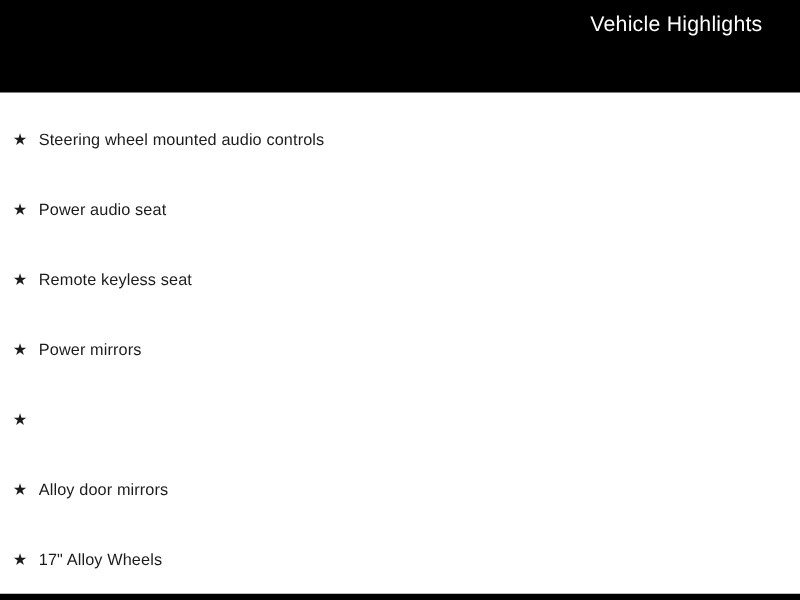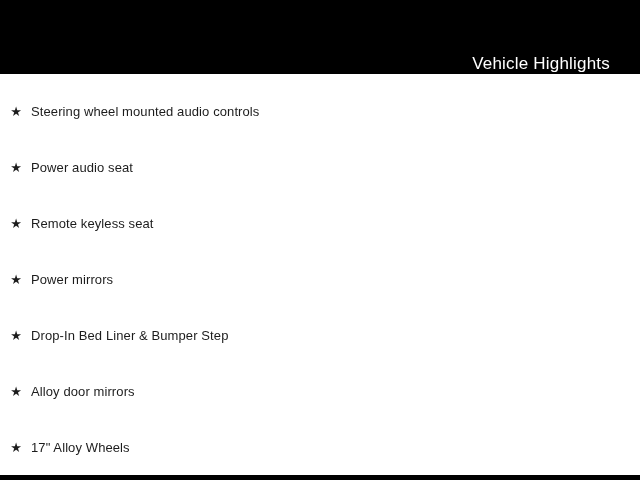--- a/index.html
+++ b/index.html
@@ -14,21 +14,21 @@
     position: relative;
     font-family: "Liberation Sans", sans-serif;
   }
   .header-bar {
     width: 640px;
     height: 74px;
     background: #000000;
     box-sizing: border-box;
     display: flex;
     justify-content: flex-end;
-    align-items: flex-end;
+    align-items: flex-start;
     padding-right: 30px;
     padding-top: 10px;
   }
   .header-title {
     color: #ffffff;
     font-size: 17px;
     letter-spacing: 0.2px;
     white-space: nowrap;
   }
   .highlights-list {
@@ -85,21 +85,20 @@
   <li>
     <span class="star">★</span>
     <span class="item-label">Remote keyless seat</span>
   </li>
   <li>
     <span class="star">★</span>
     <span class="item-label">Power mirrors</span>
   </li>
   <li>
     <span class="star">★</span>
-    <span class="item-label">Drop-In Bed Liner &amp; Bumper Step</span>
   </li>
   <li>
     <span class="star">★</span>
     <span class="item-label">Alloy door mirrors</span>
   </li>
   <li>
     <span class="star">★</span>
     <span class="item-label">17" Alloy Wheels</span>
   </li>
 </ul>

